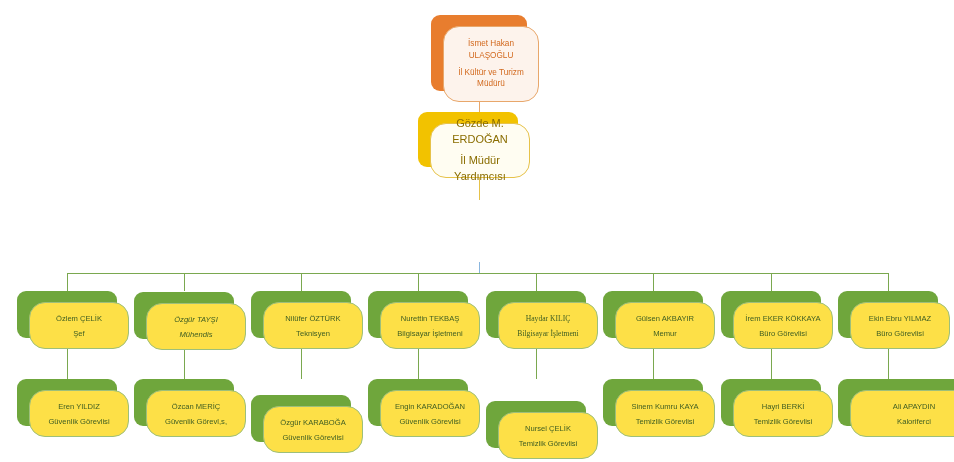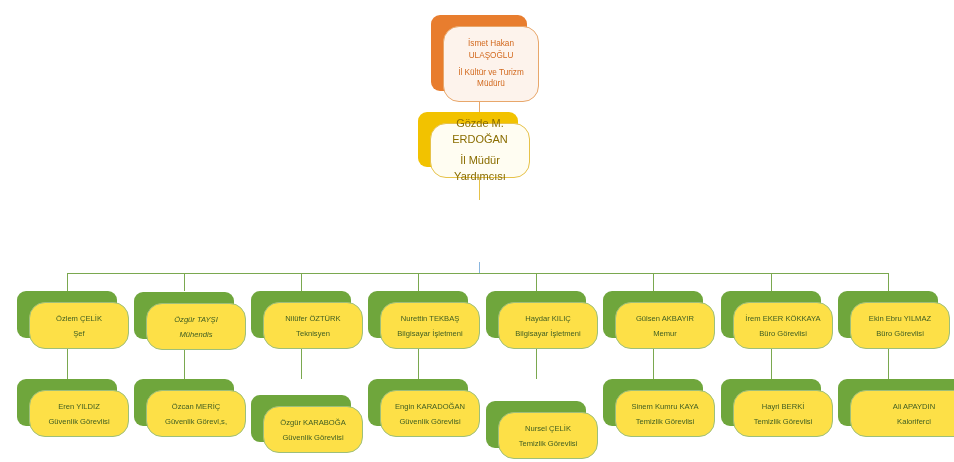--- a/index.html
+++ b/index.html
@@ -181,21 +181,21 @@
       <span class="title">Teknisyen</span>
     </div>
   </div>
   <div class="node lv4" style="left:368px; top:291px;">
     <div class="shadow"></div>
     <div class="card">
       <span class="name">Nurettin TEKBAŞ</span>
       <span class="title">Bilgisayar İşletmeni</span>
     </div>
   </div>
-  <div class="node lv4" style="left:486px; top:291px;">
+  <div class="node lv4" style="left:486px; top:291px;font-family:Liberation Serif, serif;">
     <div class="shadow"></div>
     <div class="card">
       <span class="name">Haydar KILIÇ</span>
       <span class="title">Bilgisayar İşletmeni</span>
     </div>
   </div>
   <div class="node lv4" style="left:603px; top:291px;">
     <div class="shadow"></div>
     <div class="card">
       <span class="name">Gülsen AKBAYIR</span>

